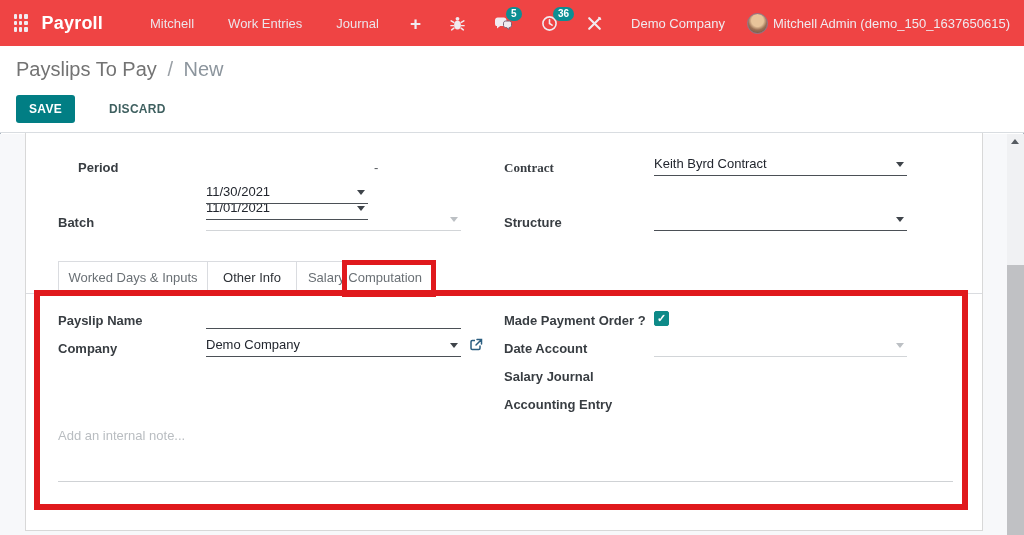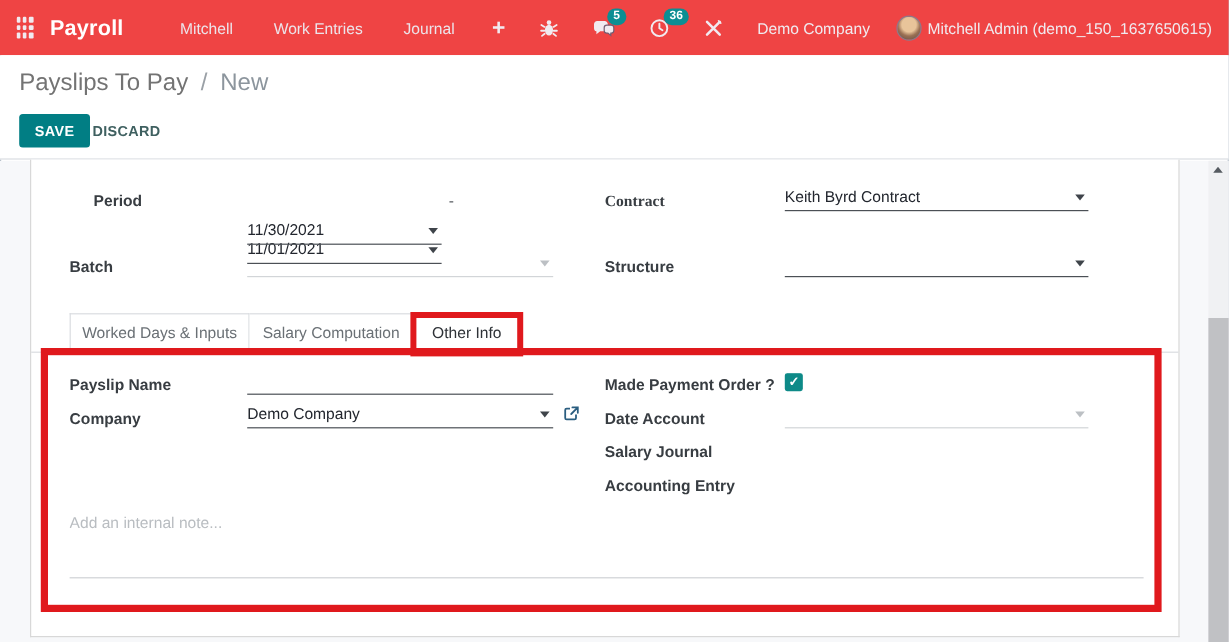--- a/index.html
+++ b/index.html
@@ -41,21 +41,21 @@
   .control-panel { position:absolute; top:46px; left:0; right:0; height:87px;
     background:#fff; border-bottom:1px solid #d9dde1; }
   .breadcrumb { position:absolute; left:16px; top:12px; font-size:20px; }
   .bc-parent { color:#737373; cursor:pointer; }
   .bc-sep { color:#9aa0a6; margin:0 5px;}
   .bc-current { color:#8c959d; }
   .btn-row { position:absolute; left:16px; top:49px; display:flex; align-items:center;}
   .btn-save { background:#017e84; color:#fff; border:none; font-size:12px; font-weight:bold;
     padding:7px 13px; border-radius:3px; cursor:pointer; font-family:inherit; letter-spacing:.3px;}
   .btn-discard { background:none; border:none; color:#3f6060; font-size:12px; font-weight:bold;
-    margin-left:2px; cursor:pointer; font-family:inherit; letter-spacing:.3px;}
+    margin-left:34px; cursor:pointer; font-family:inherit; letter-spacing:.3px;}
 
   
   .content { position:absolute; top:134px; left:0; right:0; bottom:0; background:#f7f8fa; }
   .sheet { position:absolute; left:25px; top:-1px; width:958px; height:398px;
     background:#fff; border:1px solid #d8d8d8; border-top:none; }
 
   .flabel { position:absolute; font-size:13px; font-weight:bold; color:#383d42; white-space:nowrap;}
   .fwrap { position:absolute; }
   .o-input { width:100%; border:none; border-bottom:1px solid #4b5056; background:transparent;
     font-family:inherit; font-size:13px; color:#22262e; padding:2px 14px 4px 0; outline:none;}
@@ -204,22 +204,22 @@
     </div>
 
     <div class="flabel" style="left:478px; top:82px;">Structure</div>
     <div class="fwrap" style="left:628px; top:76px; width:253px;">
       <input class="o-input" style="">
       <span class="caret"></span>
     </div>
 
     <div class="tabs">
       <div class="tab tab-w1" data-active="false">Worked Days &amp; Inputs</div>
+      <div class="tab tab-w3" data-active="true">Other Info</div>
       <div class="tab tab-w2" data-active="false">Salary Computation</div>
-      <div class="tab tab-w3" data-active="true">Other Info</div>
     </div>
     <div class="notebook-line"></div>
 
     <div class="flabel" style="left:32px; top:180px;">Payslip Name</div>
     <div class="fwrap" style="left:180px; top:174px; width:255px;">
       <input class="o-input" style="">
     </div>
 
     <div class="flabel" style="left:32px; top:208px;">Company</div>
     <div class="fwrap" style="left:180px; top:202px; width:255px;">

